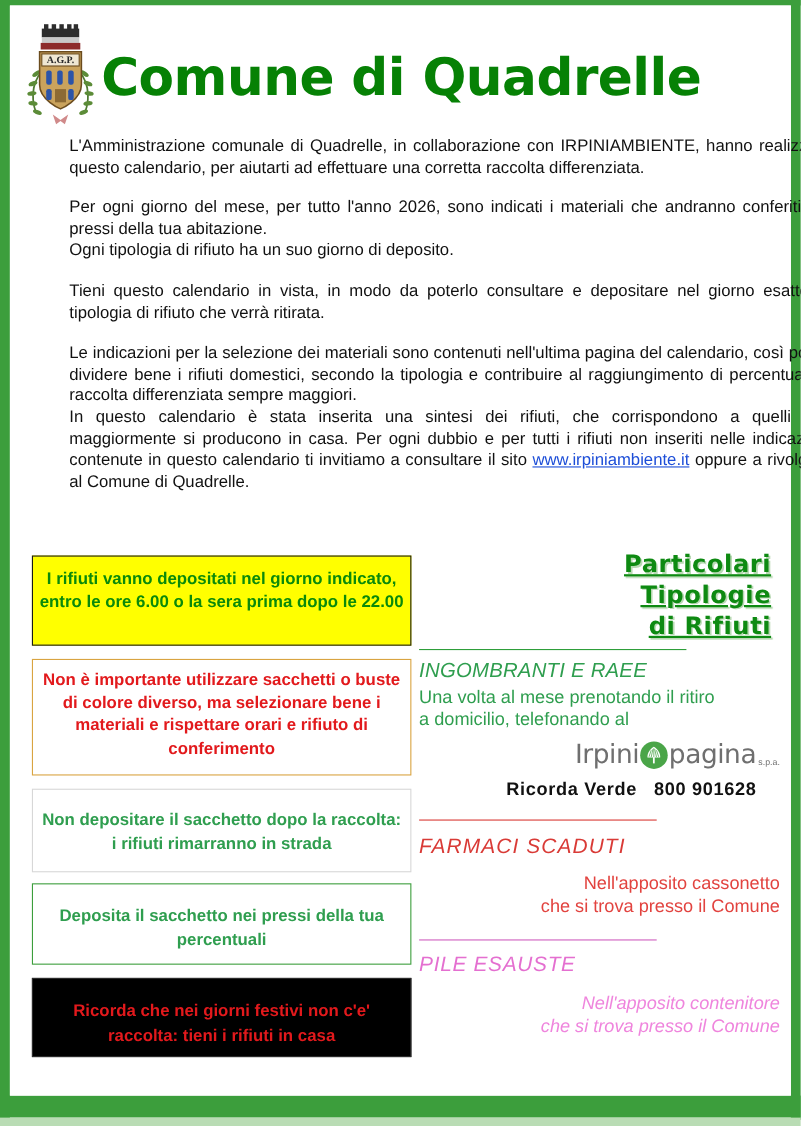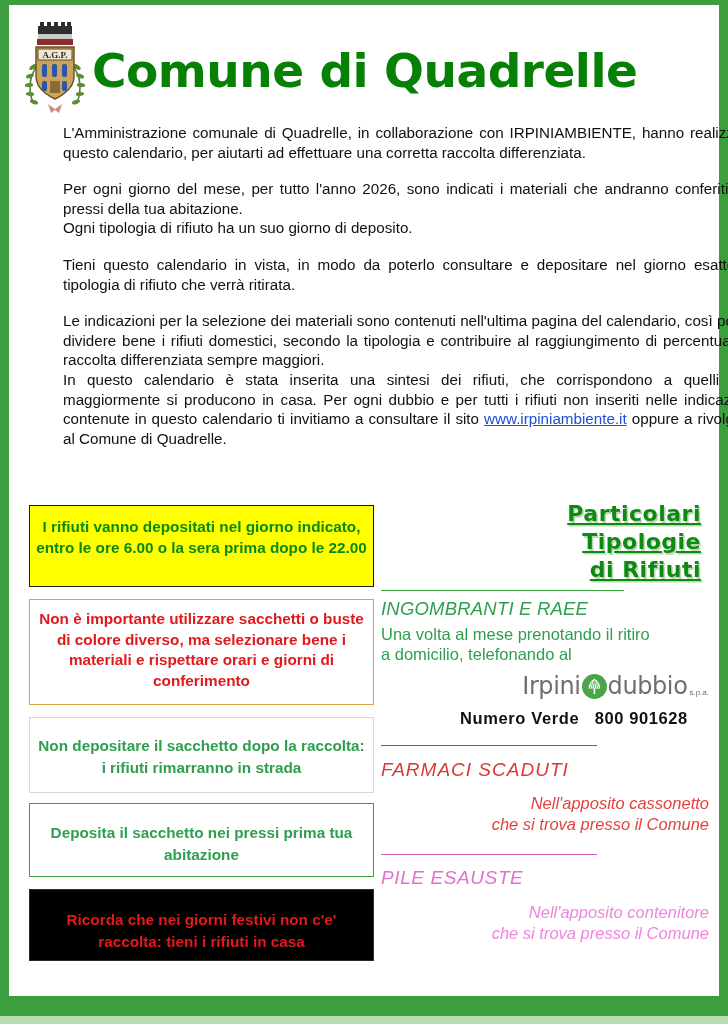--- a/index.html
+++ b/index.html
@@ -181,21 +181,20 @@
   .sec-title-pink { color: #e46fd0; font-size: 19px; letter-spacing: 0.6px; }
 
   .sec-body {
     font-size: 16.5px;
     line-height: 20px;
     color: #2f9e4f;
     margin-top: 4px;
   }
   .sec-body-red {
     color: #e2433f;
-    font-style: italic;
     text-align: right;
     font-size: 16.5px;
     line-height: 21px;
     margin-top: 12px;
     padding-right: 6px;
   }
   .sec-body-pink {
     color: #ef85dd;
     font-style: italic;
     text-align: right;
@@ -312,23 +311,23 @@
       <p>L'Amministrazione comunale di Quadrelle, in collaborazione con IRPINIAMBIENTE, hanno realizzato questo calendario, per aiutarti ad effettuare una corretta raccolta differenziata.</p>
       <p class="tight">Per ogni giorno del mese, per tutto l'anno 2026, sono indicati i materiali che andranno conferiti nei pressi della tua abitazione.</p>
       <p>Ogni tipologia di rifiuto ha un suo giorno di deposito.</p>
       <p>Tieni questo calendario in vista, in modo da poterlo consultare e depositare nel giorno esatto la tipologia di rifiuto che verrà ritirata.</p>
       <p class="tight">Le indicazioni per la selezione dei materiali sono contenuti nell'ultima pagina del calendario, così potrai dividere bene i rifiuti domestici, secondo la tipologia e contribuire al raggiungimento di percentuali di raccolta differenziata sempre maggiori.</p>
       <p><span>In questo calendario è stata inserita una sintesi dei rifiuti, che corrispondono a quelli che maggiormente si producono in casa. Per ogni dubbio e per tutti i rifiuti non inseriti nelle indicazioni contenute in questo calendario ti invitiamo a consultare il sito </span><a href="#">www.irpiniambiente.it</a><span> oppure a rivolgerti al Comune di Quadrelle.</span></p>
     </div>
 
     <div class="lower-left">
       <div class="note-box box-yellow">I rifiuti vanno depositati nel giorno indicato, entro le ore 6.00 o la sera prima dopo le 22.00</div>
-      <div class="note-box box-orange">Non è importante utilizzare sacchetti o buste di colore diverso, ma selezionare bene i materiali e rispettare orari e giorni di conferimento</div>
+      <div class="note-box box-orange">Non è importante utilizzare sacchetti o buste di colore diverso, ma selezionare bene i materiali e rispettare orari e rifiuto di conferimento</div>
       <div class="note-box box-gray">Non depositare il sacchetto dopo la raccolta: i rifiuti rimarranno in strada</div>
-      <div class="note-box box-green">Deposita il sacchetto nei pressi prima tua abitazione</div>
+      <div class="note-box box-green">Deposita il sacchetto nei pressi della tua percentuali</div>
       <div class="note-box box-black">Ricorda che nei giorni festivi  non c'e' raccolta: tieni i rifiuti in casa</div>
     </div>
 
     <div class="lower-right">
 
       <div class="rt-heading">
         <div>Particolari</div>
         <div>Tipologie</div>
         <div>di Rifiuti</div>
       </div>
@@ -350,26 +349,26 @@
               <path d="M9.4 1.8 C5.4 4.2 3.4 8 3.6 11.6 L15.2 11.6 C15.4 8 13.4 4.2 9.4 1.8 Z" fill="#ffffff"></path>
               <g stroke="#4aa548" stroke-width="0.7">
                 <path d="M5 11 L7 5"></path>
                   <path d="M7 11.2 L8.6 4"></path>
                 <path d="M9.4 11.4 L9.4 3.2"></path>
                   <path d="M11.8 11.2 L10.2 4"></path>
                 <path d="M13.8 11 L11.8 5"></path>
               </g>
             </svg>
           </span>
-          <span class="logo-word">dubbio</span>
+          <span class="logo-word">pagina</span>
           <span class="logo-sup">s.p.a.</span>
         </div>
 
         <div class="greennum">
-          <span>Numero Verde</span>
+          <span>Ricorda Verde</span>
           &nbsp;
           <span>800 901628</span>
         </div>
       </div>
 
       <div class="rule rule-red"></div>
 
       <div>
         <div class="sec-title sec-title-red">FARMACI  SCADUTI</div>
         <div class="sec-body-red">

